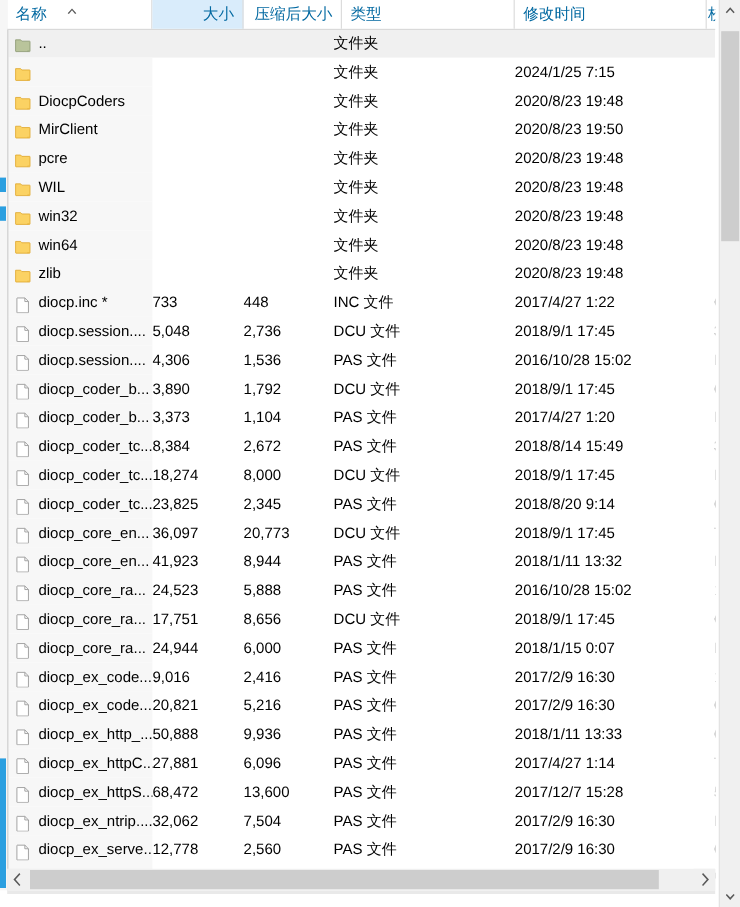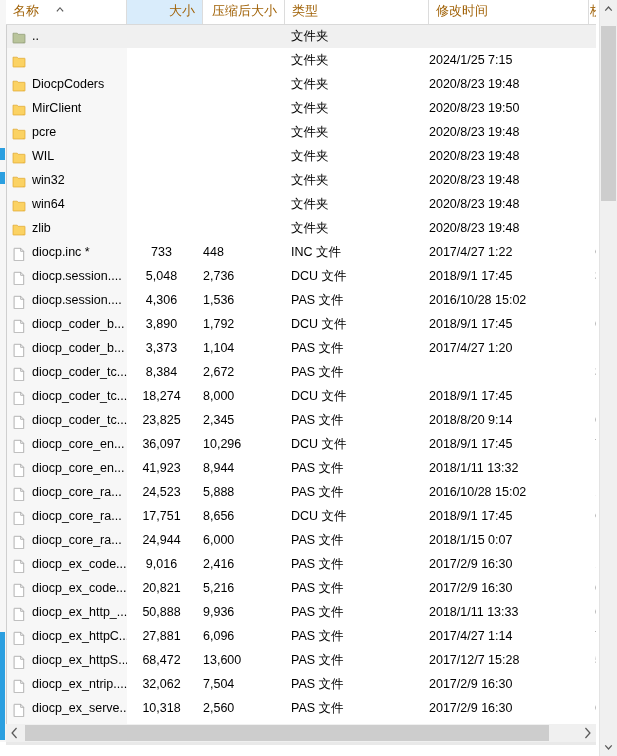--- a/index.html
+++ b/index.html
@@ -55,27 +55,26 @@
     border-bottom: 1px solid #d9d9d9;
     z-index: 4;
     overflow: hidden;
   }
   .hcell {
     position: absolute;
     top: 0;
     height: 40px;
     line-height: 24px;
     font-size: 13px;
-    color: #a16207;
+    color: #0369a1;
     box-sizing: border-box;
     border-right: 1px solid #dcdcdc;
     padding: 0 7px;
     white-space: nowrap;
     overflow: hidden;
-    font-family: Liberation Mono, monospace;
   }
   .hcell.sorted { background: #d9ecfb; }
   .hcell.num { text-align: right; }
   .hcell.last { border-right: none; }
 
   .sort-arrow {
     position: absolute;
     top: 2px;
     width: 12px;
     height: 8px;
@@ -113,23 +112,23 @@
     top: 0;
     height: 24px;
     line-height: 24px;
     font-size: 12.5px;
     color: #000000;
     overflow: hidden;
     white-space: nowrap;
     box-sizing: border-box;
   }
   .c-name  { left: 0;   width: 121px; padding-left: 26px; }
-  .c-size  { left: 121px; width: 76px; text-align: center; padding-right: 7px; }
+  .c-size  { left: 121px; width: 76px; text-align: left; padding-right: 7px; }
   .c-comp  { left: 197px; width: 82px; text-align: left; padding-right: 7px; }
-  .c-type  { left: 285px; width: 138px; }
+  .c-type  { left: 272px; width: 138px; }
   .c-date  { left: 423px; width: 160px; }
   .c-crc   { left: 589px; width: 14px; overflow: hidden; color: #3a3a3a; }
 
   
   .ficon {
     position: absolute;
     left: 6px;
     top: 5px;
     width: 14px;
     height: 14px;
@@ -407,20 +406,21 @@
       </div>
       <div class="row shade-name">
         <span class="ficon"><svg width="14" height="14" viewBox="0 0 14 14">
             <path d="M2.4 1.3 h6.3 l3 3 v9.1 a0.3 0.3 0 0 1 -0.3 0.3 H2.4 a0.3 0.3 0 0 1 -0.3 -0.3 V1.6 a0.3 0.3 0 0 1 0.3 -0.3 Z" fill="#ffffff" stroke="#9a9a9a" stroke-width="0.75"></path>
             <path d="M8.7 1.3 v3 h3" fill="none" stroke="#9a9a9a" stroke-width="0.75"></path>
           </svg></span>
         <div class="cell c-name">diocp_coder_tc...</div>
         <div class="cell c-size">8,384</div>
         <div class="cell c-comp">2,672</div>
         <div class="cell c-type">PAS 文件</div>
+        <div class="cell c-date">2018/8/14 15:49</div>
         <div class="cell c-crc">3</div>
       </div>
       <div class="row shade-name">
         <span class="ficon"><svg width="14" height="14" viewBox="0 0 14 14">
             <path d="M2.4 1.3 h6.3 l3 3 v9.1 a0.3 0.3 0 0 1 -0.3 0.3 H2.4 a0.3 0.3 0 0 1 -0.3 -0.3 V1.6 a0.3 0.3 0 0 1 0.3 -0.3 Z" fill="#ffffff" stroke="#9a9a9a" stroke-width="0.75"></path>
             <path d="M8.7 1.3 v3 h3" fill="none" stroke="#9a9a9a" stroke-width="0.75"></path>
           </svg></span>
         <div class="cell c-name">diocp_coder_tc...</div>
         <div class="cell c-size">18,274</div>
         <div class="cell c-comp">8,000</div>
@@ -440,21 +440,21 @@
         <div class="cell c-date">2018/8/20 9:14</div>
         <div class="cell c-crc">6</div>
       </div>
       <div class="row shade-name">
         <span class="ficon"><svg width="14" height="14" viewBox="0 0 14 14">
             <path d="M2.4 1.3 h6.3 l3 3 v9.1 a0.3 0.3 0 0 1 -0.3 0.3 H2.4 a0.3 0.3 0 0 1 -0.3 -0.3 V1.6 a0.3 0.3 0 0 1 0.3 -0.3 Z" fill="#ffffff" stroke="#9a9a9a" stroke-width="0.75"></path>
             <path d="M8.7 1.3 v3 h3" fill="none" stroke="#9a9a9a" stroke-width="0.75"></path>
           </svg></span>
         <div class="cell c-name">diocp_core_en...</div>
         <div class="cell c-size">36,097</div>
-        <div class="cell c-comp">10,296</div>
+        <div class="cell c-comp">20,773</div>
         <div class="cell c-type">DCU 文件</div>
         <div class="cell c-date">2018/9/1 17:45</div>
         <div class="cell c-crc">7</div>
       </div>
       <div class="row shade-name">
         <span class="ficon"><svg width="14" height="14" viewBox="0 0 14 14">
             <path d="M2.4 1.3 h6.3 l3 3 v9.1 a0.3 0.3 0 0 1 -0.3 0.3 H2.4 a0.3 0.3 0 0 1 -0.3 -0.3 V1.6 a0.3 0.3 0 0 1 0.3 -0.3 Z" fill="#ffffff" stroke="#9a9a9a" stroke-width="0.75"></path>
             <path d="M8.7 1.3 v3 h3" fill="none" stroke="#9a9a9a" stroke-width="0.75"></path>
           </svg></span>
         <div class="cell c-name">diocp_core_en...</div>
@@ -571,21 +571,21 @@
         <div class="cell c-type">PAS 文件</div>
         <div class="cell c-date">2017/2/9 16:30</div>
         <div class="cell c-crc">E</div>
       </div>
       <div class="row shade-name">
         <span class="ficon"><svg width="14" height="14" viewBox="0 0 14 14">
             <path d="M2.4 1.3 h6.3 l3 3 v9.1 a0.3 0.3 0 0 1 -0.3 0.3 H2.4 a0.3 0.3 0 0 1 -0.3 -0.3 V1.6 a0.3 0.3 0 0 1 0.3 -0.3 Z" fill="#ffffff" stroke="#9a9a9a" stroke-width="0.75"></path>
             <path d="M8.7 1.3 v3 h3" fill="none" stroke="#9a9a9a" stroke-width="0.75"></path>
           </svg></span>
         <div class="cell c-name">diocp_ex_serve...</div>
-        <div class="cell c-size">10,318</div>
+        <div class="cell c-size">12,778</div>
         <div class="cell c-comp">2,560</div>
         <div class="cell c-type">PAS 文件</div>
         <div class="cell c-date">2017/2/9 16:30</div>
         <div class="cell c-crc">6</div>
       </div>
       <div class="row shade-name">
         <span class="ficon"><svg width="14" height="14" viewBox="0 0 14 14">
             <path d="M2.4 1.3 h6.3 l3 3 v9.1 a0.3 0.3 0 0 1 -0.3 0.3 H2.4 a0.3 0.3 0 0 1 -0.3 -0.3 V1.6 a0.3 0.3 0 0 1 0.3 -0.3 Z" fill="#ffffff" stroke="#9a9a9a" stroke-width="0.75"></path>
             <path d="M8.7 1.3 v3 h3" fill="none" stroke="#9a9a9a" stroke-width="0.75"></path>
           </svg></span>

